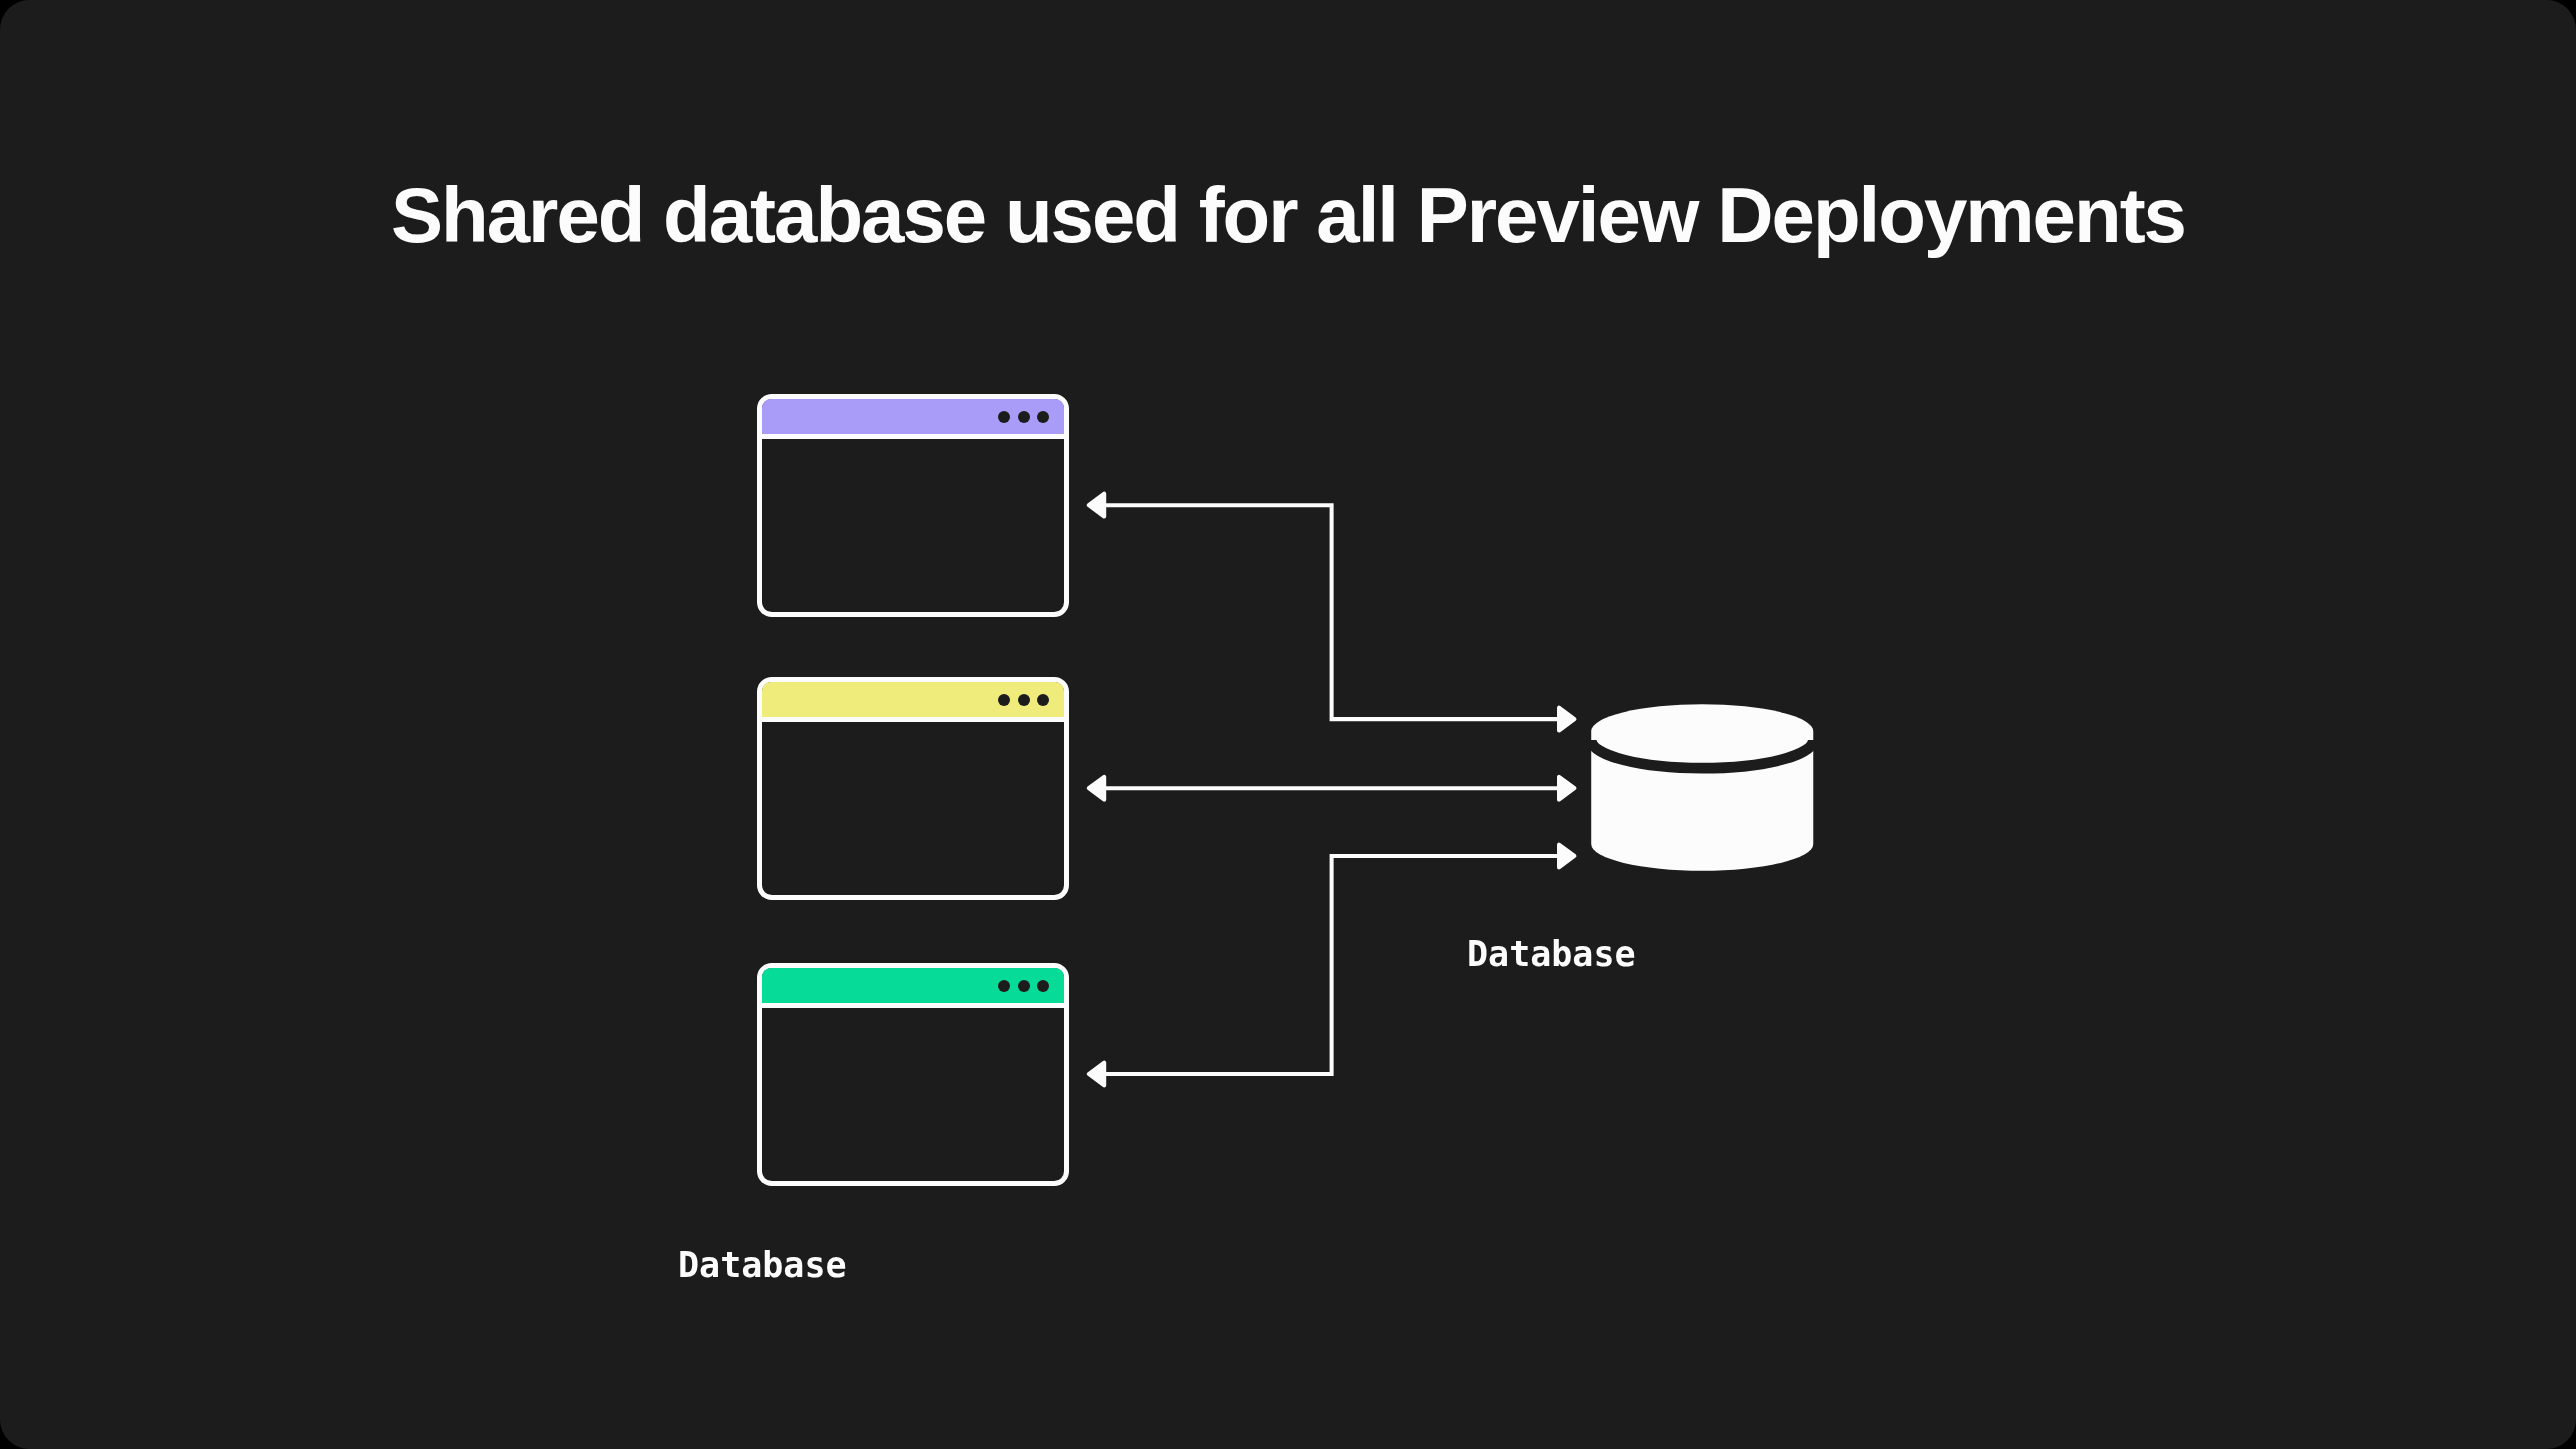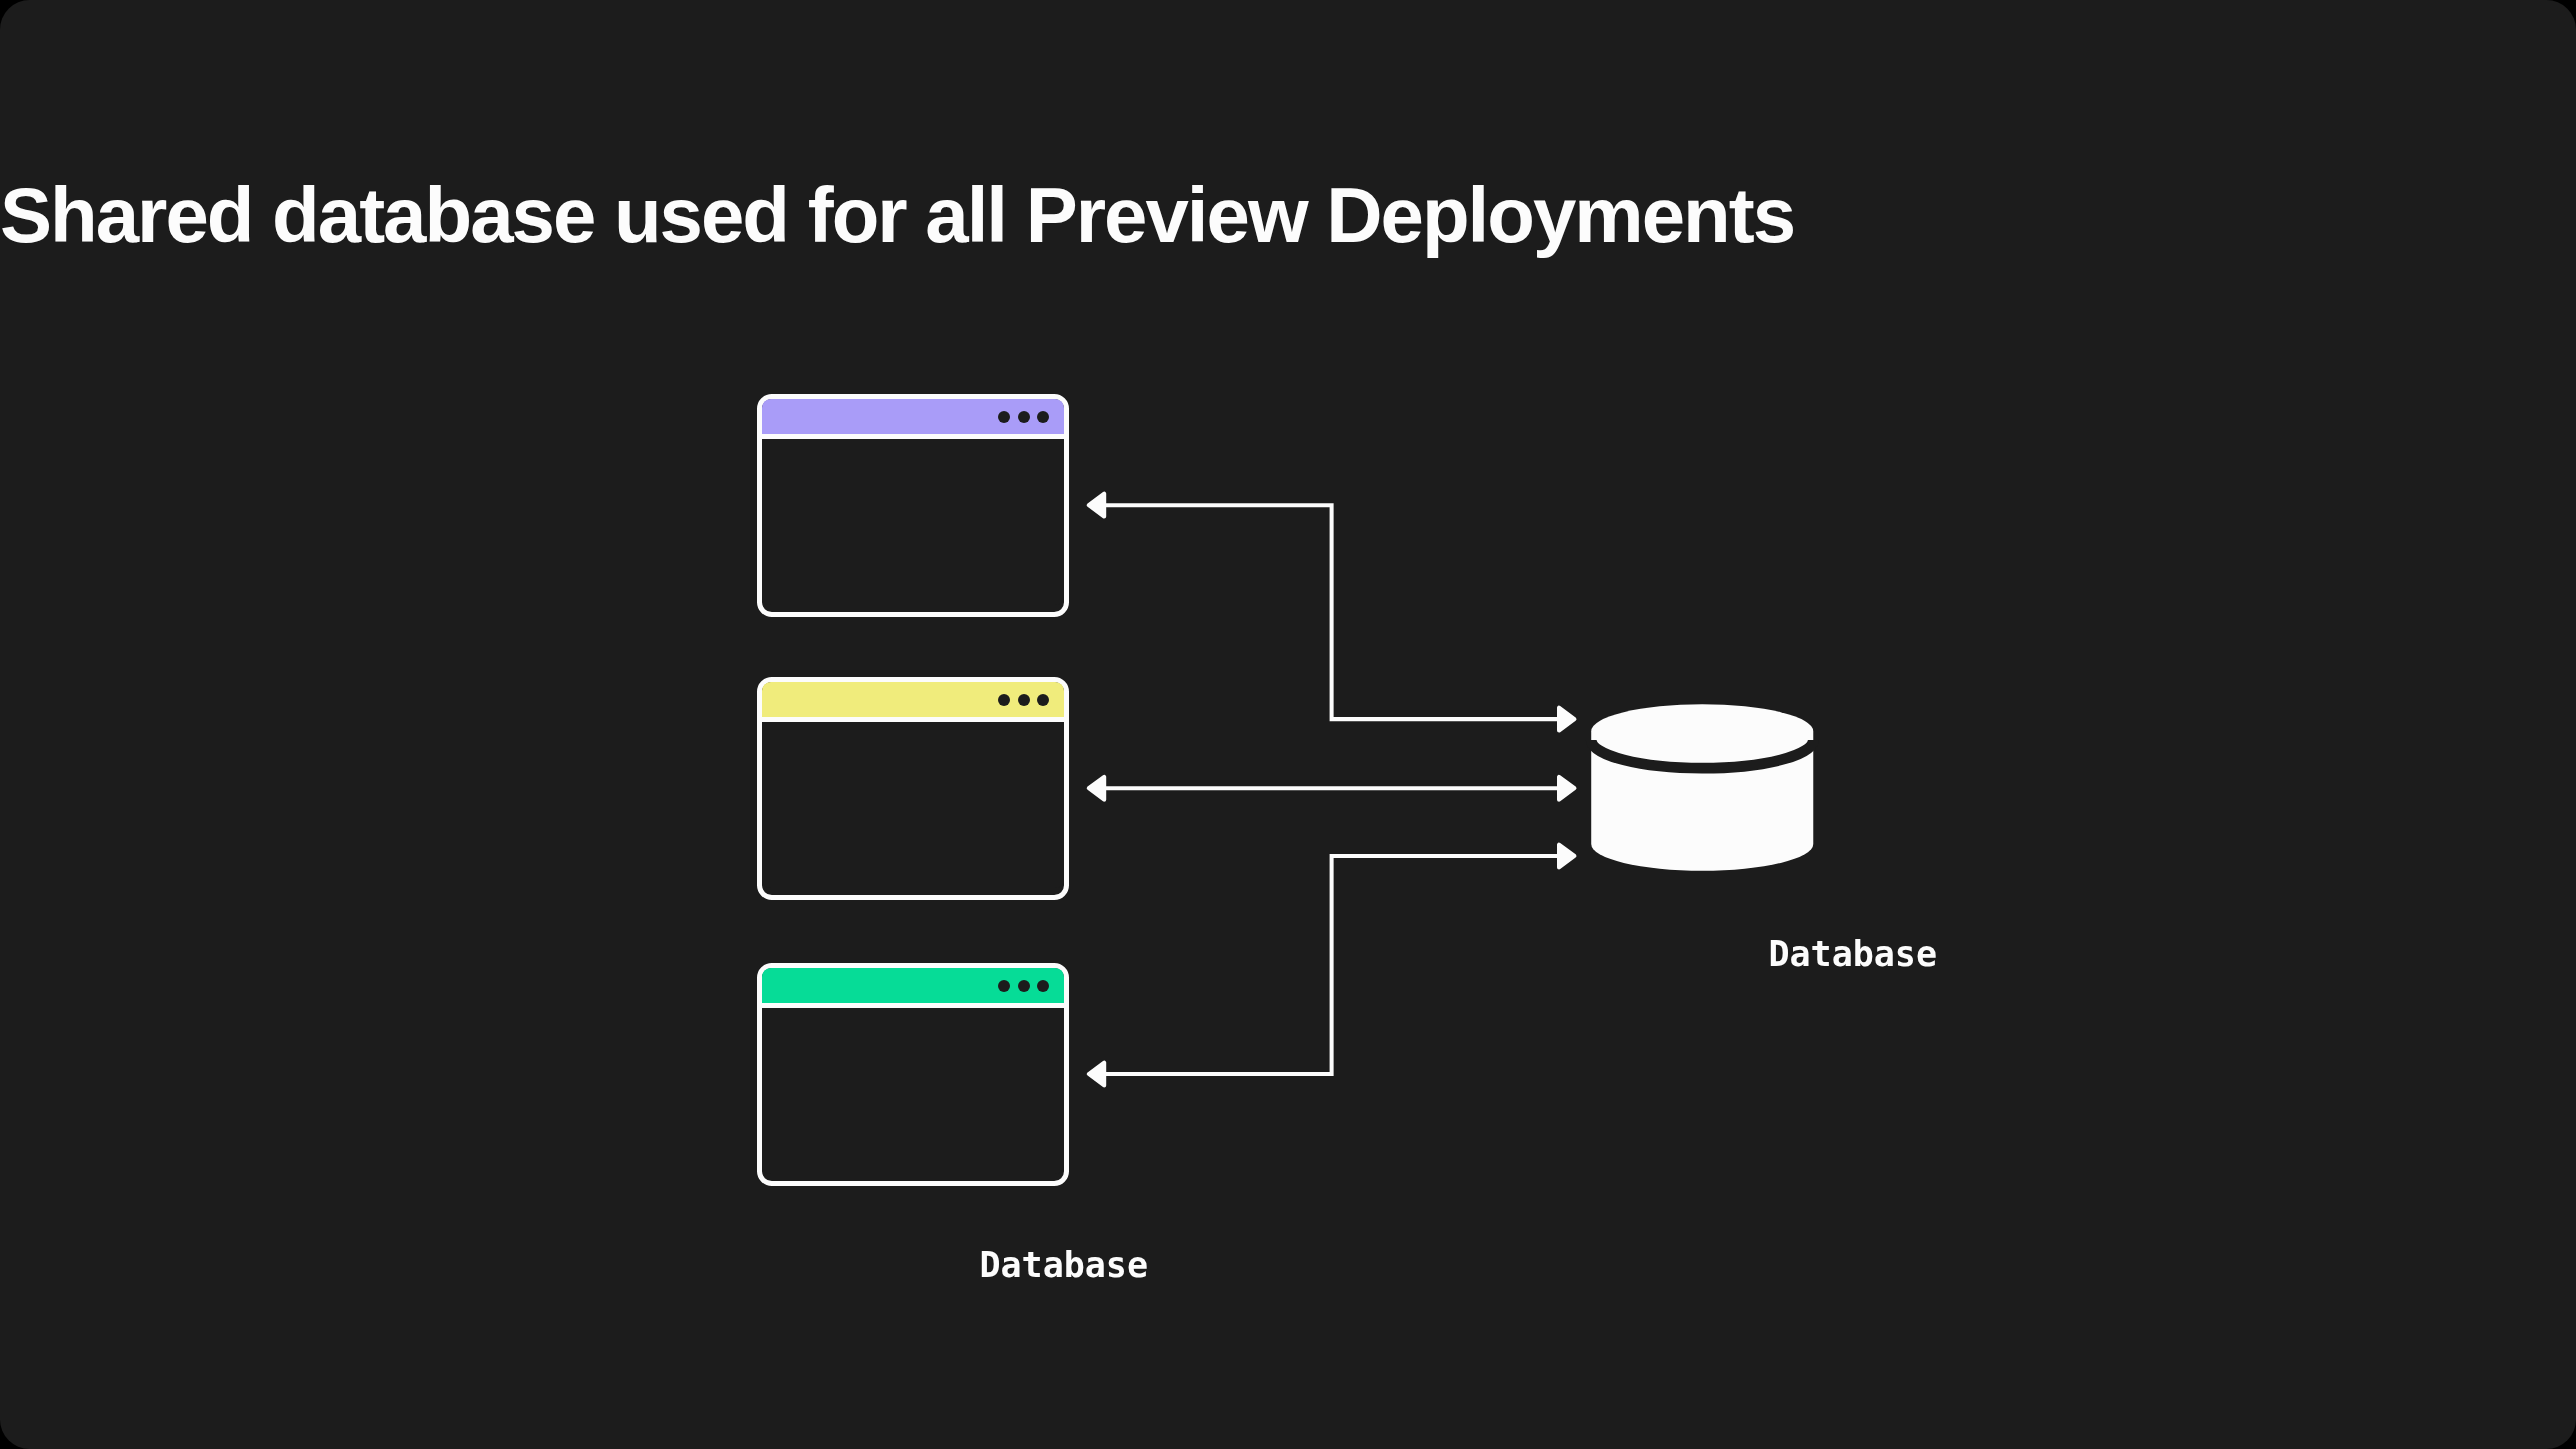--- a/index.html
+++ b/index.html
@@ -23,21 +23,21 @@
     height: 1449px;
     background: var(--bg);
     border-radius: 29.5px;
     overflow: hidden;
   }
   .title {
     position: absolute;
     top: 169px;
     left: 0;
     width: 2576px;
-    text-align: left;
+    text-align: center;
     font-size: 78px;
     font-weight: 700;
     letter-spacing: -2px;
     color: var(--white);
     line-height: 1.2;
   }
   
   .window {
     position: absolute;
     left: 757px;
@@ -82,21 +82,21 @@
     height: 1449px;
   }
   .conn { stroke: var(--white); stroke-width: 6; fill: none; stroke-linejoin: miter; }
   .head { fill: var(--white); stroke: var(--white); stroke-width: 6; stroke-linejoin: round; }
   .db-body { fill: var(--white); }
   .db-split { fill: none; stroke: var(--bg); stroke-width: 16; }
   
   .mono-label {
     position: absolute;
     width: 470px;
-    text-align: right;
+    text-align: left;
     font-family: "DejaVu Sans Mono", monospace;
     font-weight: 700;
     font-size: 35px;
     line-height: 40px;
     color: var(--white);
   }
   .label-previews { left: 678px; top: 1245px; }
   .label-database { left: 1467px; top: 934px; }
 </style>
 </head>

